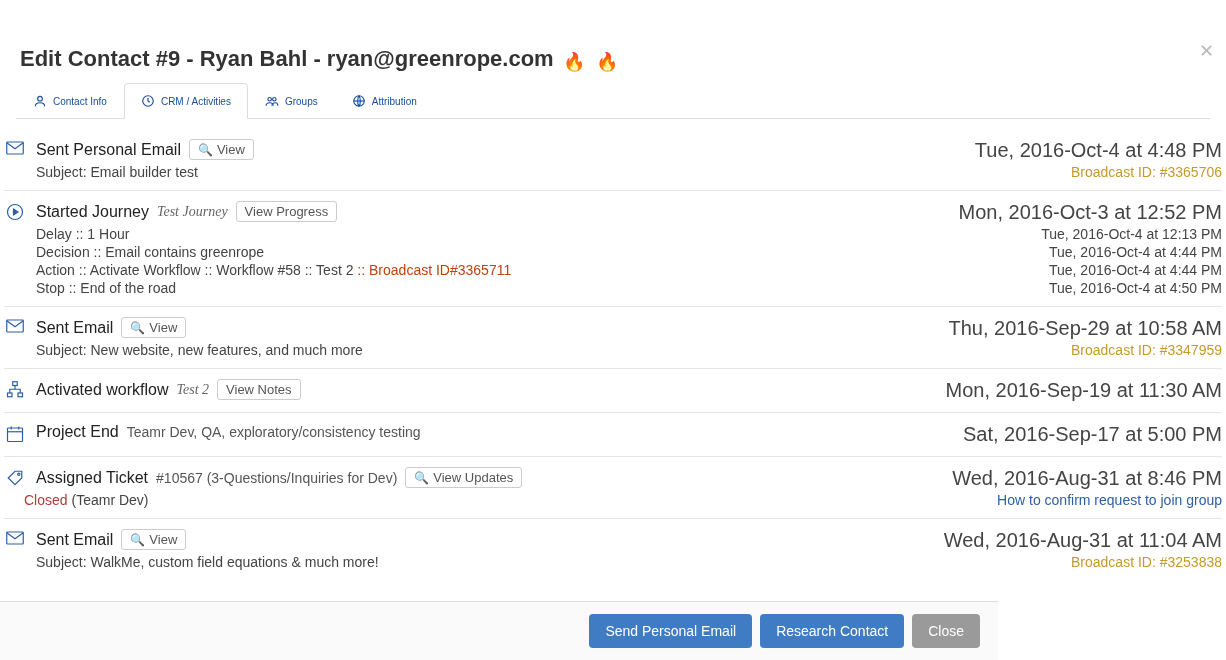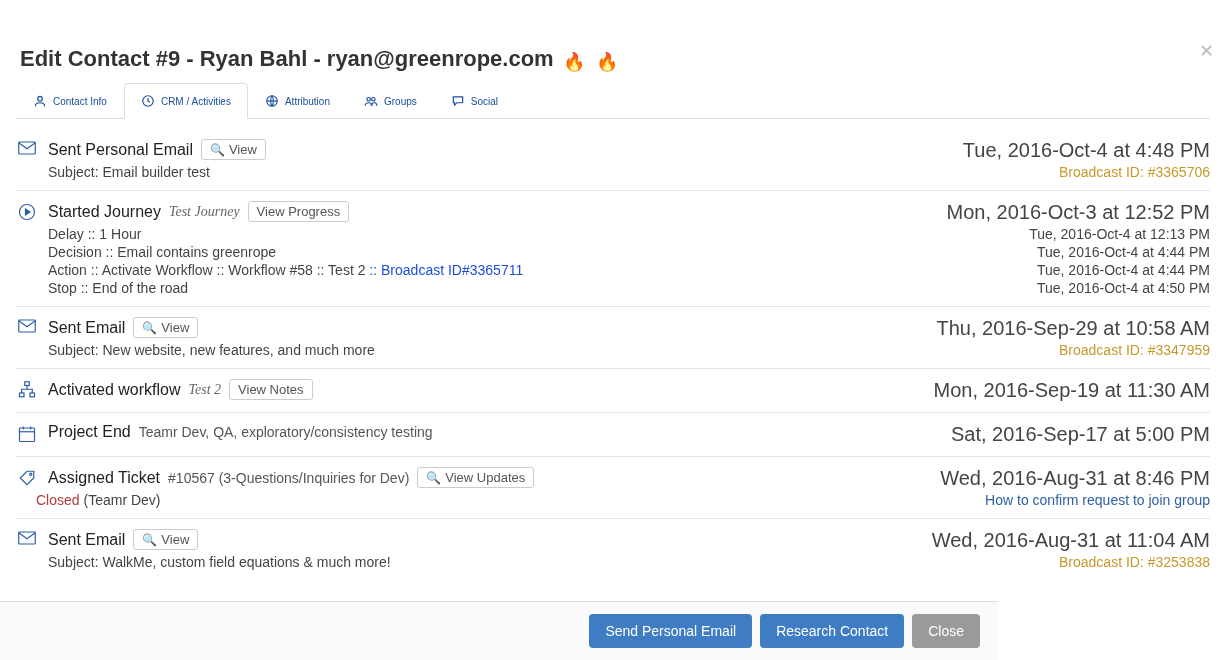--- a/index.html
+++ b/index.html
@@ -6,37 +6,37 @@
   body { margin: 0; font-family: "Helvetica Neue", Arial, sans-serif; font-size: 14px; color: #333; background: #fff; width: 1226px; }
   .modal { position: relative; }
   .close-x { position: absolute; top: 8px; right: 12px; font-size: 18px; color: #bbb; cursor: pointer; }
   .header { padding: 14px 20px 10px 20px; margin-top: 32px; }
   .header h1 { margin: 0; font-size: 22px; font-weight: 700; color: #333; display: inline; }
   .flame { display:inline-block; vertical-align: middle; margin-left: 6px; font-size: 18px; }
   .tabs { display: flex; border-bottom: 1px solid #ddd; margin: 0 16px; }
   .tab { padding: 10px 16px; color: #1b4ea0; font-size: 10px; cursor: pointer; display: flex; align-items: center; gap: 6px; border: 1px solid transparent; border-bottom: none; }
   .tab.active { background: #fff; border: 1px solid #ddd; border-bottom: 1px solid #fff; margin-bottom: -1px; border-radius: 4px 4px 0 0; color: #1b4ea0; }
   .icon { display: inline-flex; }
-  .timeline { margin: 0 16px; padding-top: 10px; }
+  .timeline { margin: 0 4px; padding-top: 10px; }
   .item { border-bottom: 1px solid #e5e5e5; padding: 10px 0 10px 0; }
   .item-head { display: flex; align-items: flex-start; gap: 10px; }
   .item-icon { width: 22px; flex: 0 0 22px; margin-top: 2px; color: #2d5fa5; display:flex; justify-content:center; }
   .item-main { flex: 1; }
   .row1 { display: flex; align-items: center; gap: 8px; }
   .title { font-size: 16px; color: #222; }
   .subtitle-inline { font-style: italic; color: #666; font-size: 14px; font-family: Liberation Serif, serif; }
   .plain-inline { color: #555; font-size: 14px; }
   .btn-small { border: 1px solid #ccc; background: #fff; border-radius: 3px; padding: 2px 8px; font-size: 13px; color: #555; cursor: pointer; display: inline-flex; align-items: center; gap: 4px; }
   .btn-small .mag { font-size: 12px; }
   .right-col { text-align: right; white-space: nowrap; color: #444; font-size: 20px; }
   .meta-row { display: flex; justify-content: space-between; padding: 2px 0 0 32px; color: #444; font-size: 14px; }
   .meta-row .left { }
   .meta-row .right { text-align: right; }
   .broadcast { color: #c59a2b; }
-  .broadcast-inline { color: #1d4ed8; }
+  .broadcast-inline { color: #c2410c; }
   .closed { color: #b23b3b; }
   .link-blue { color: #2d5fa5; cursor: pointer; }
   .footer { border-top: 1px solid #ddd; background: #fafafa; padding: 12px 18px; display: flex; justify-content: flex-end; gap: 8px; position: fixed; bottom: 0; left: 0; right: 0; width: 998px; }
   .btn { border: none; border-radius: 4px; padding: 9px 16px; font-size: 14px; cursor: pointer; color: #fff; }
   .btn-primary { background: #3f7cc4; }
   .btn-gray { background: #9a9a9a; }
   .spacer-bottom { height: 70px; }
   svg { display: block; }
 </style>
 </head>
@@ -66,46 +66,38 @@
         <svg width="14" height="14" viewBox="0 0 24 24" fill="none" stroke="#1b4ea0" stroke-width="2">
             <circle cx="12" cy="12" r="9"></circle>
             <path d="M12 7v5l3 2"></path>
           </svg>
       </span>
       <span>CRM / Activities</span>
     </div>
     <div class="tab">
       <span class="icon">
         <svg width="14" height="14" viewBox="0 0 24 24" fill="none" stroke="#1b4ea0" stroke-width="2">
+            <circle cx="8" cy="9" r="3"></circle>
+            <circle cx="16" cy="9" r="3"></circle>
+            <path d="M2 20c0-3 3-5 6-5s6 2 6 5"></path>
+            <path d="M12 20c0-3 3-5 6-5s4 2 4 5"></path>
+          </svg>
+      </span>
+      <span>Groups</span>
+    </div>
+    <div class="tab">
+      <span class="icon">
+        <svg width="14" height="14" viewBox="0 0 24 24" fill="none" stroke="#1b4ea0" stroke-width="2">
             <circle cx="12" cy="12" r="9"></circle>
             <path d="M3 12h18"></path>
             <path d="M12 3c3 3 3 15 0 18"></path>
             <path d="M12 3c-3 3-3 15 0 18"></path>
           </svg>
       </span>
       <span>Attribution</span>
-    </div>
-    <div class="tab">
-      <span class="icon">
-        <svg width="14" height="14" viewBox="0 0 24 24" fill="none" stroke="#1b4ea0" stroke-width="2">
-            <circle cx="8" cy="9" r="3"></circle>
-            <circle cx="16" cy="9" r="3"></circle>
-            <path d="M2 20c0-3 3-5 6-5s6 2 6 5"></path>
-            <path d="M12 20c0-3 3-5 6-5s4 2 4 5"></path>
-          </svg>
-      </span>
-      <span>Groups</span>
-    </div>
-    <div class="tab">
-      <span class="icon">
-        <svg width="14" height="14" viewBox="0 0 24 24" fill="none" stroke="#1b4ea0" stroke-width="2">
-            <path d="M4 5h16v10H10l-4 4v-4H4z"></path>
-          </svg>
-      </span>
-      <span>Social</span>
     </div>
   </div>
 
   <div class="timeline">
 
     <div class="item">
       <div class="item-head">
         <div class="item-icon">
           <svg width="18" height="14" viewBox="0 0 24 18" fill="none" stroke="#2d5fa5" stroke-width="1.6">
               <rect x="1" y="1" width="22" height="16" rx="1"></rect>

